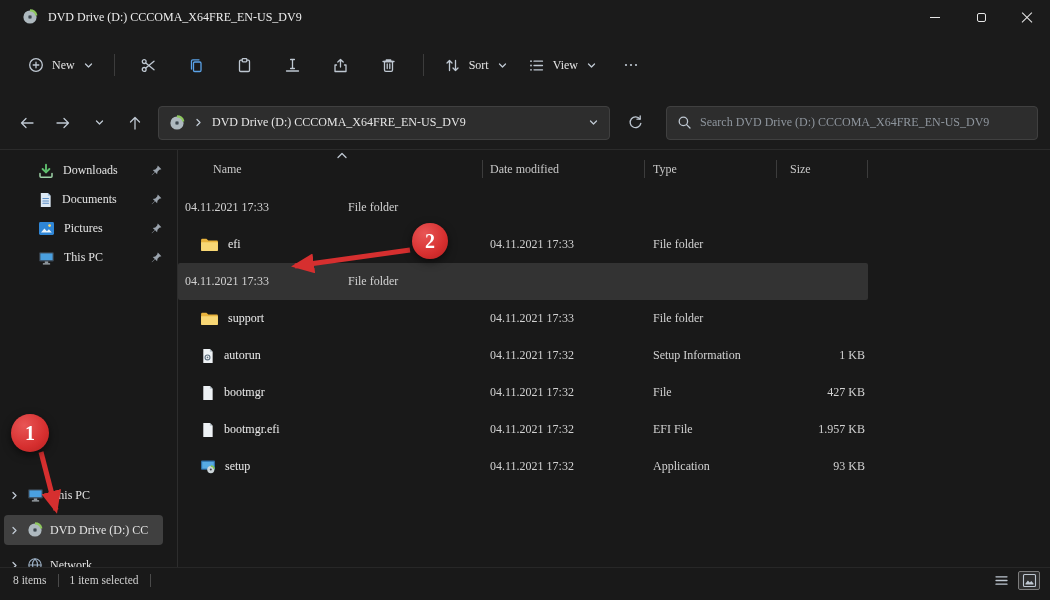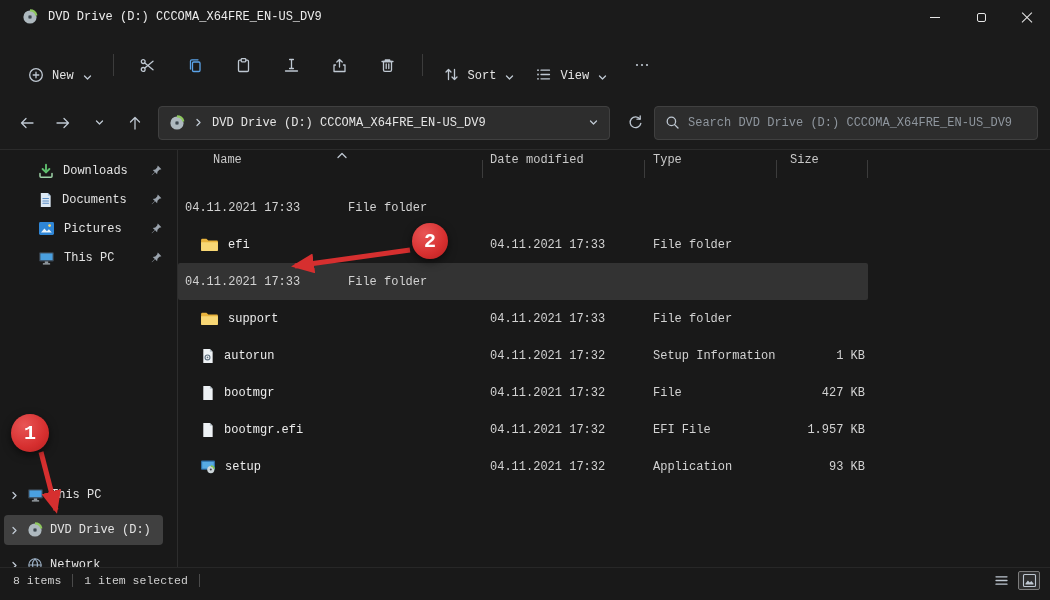--- a/index.html
+++ b/index.html
@@ -1,67 +1,67 @@
 <!DOCTYPE html>
 <html><head>
 <meta charset="utf-8">
 <style>
   * { margin:0; padding:0; box-sizing:border-box; }
   html,body { background:#0e0e0e; }
   .window {
     position:relative; width:1050px; height:600px; background:#191919;
-    color:#e8e8e8; font-family:Liberation Mono, monospace; font-size:12px;
+    color:#e8e8e8; font-family:Liberation Serif, serif; font-size:12px;
     overflow:hidden;
   }
   .icon{display:inline-flex;align-items:center;justify-content:center;line-height:0;flex:0 0 auto}
   button{background:transparent;border:none;color:inherit;font:inherit;cursor:default;padding:0}
 
   
   .titlebar{height:34px;display:flex;align-items:center;background:#1b1b1b;padding-left:22px}
   .title{margin-left:10px;color:#ededed;white-space:nowrap}
   .winbtns{margin-left:auto;display:flex;height:100%}
   .wbtn{width:46px;height:34px;display:flex;align-items:center;justify-content:center}
   .glyph-min{width:10px;height:1px;background:#e6e6e6;display:block}
   .glyph-max{width:9px;height:9px;border:1px solid #e6e6e6;border-radius:2px;display:block}
   .glyph-close{position:relative;width:12px;height:12px;display:block}
   .glyph-close::before,.glyph-close::after{content:"";position:absolute;left:-1px;top:5.5px;width:14px;height:1.2px;background:#e6e6e6}
   .glyph-close::before{transform:rotate(45deg)}
   .glyph-close::after{transform:rotate(-45deg)}
 
   
   .toolbar{height:62px;display:flex;align-items:center;padding-left:18px;background:#1b1b1b}
-  .cmdbtn{height:36px;padding:0 10px;display:flex;align-items:flex-end;gap:8px;border-radius:4px;color:#e4e4e4}
+  .cmdbtn{height:36px;padding:0 10px;display:flex;align-items:center;gap:8px;border-radius:4px;color:#e4e4e4}
   .tbtn{width:38px;height:36px;display:flex;align-items:center;justify-content:center;margin:0 5px;border-radius:4px}
   .vsep{width:1px;height:22px;background:#3c3c3c;margin:0 10px}
   #toolbtns{display:flex;align-items:center}
 
   
   .navbar{height:54px;display:flex;align-items:center;padding:0 10px;border-bottom:1px solid #2b2b2b;background:#1b1b1b}
   .navbtn{width:34px;height:34px;display:flex;align-items:center;justify-content:center;border-radius:4px;margin-right:2px}
   .addressbar{height:34px;width:452px;margin-left:4px;background:#2d2d2d;border:1px solid #404040;border-radius:4px;display:flex;align-items:center;padding:0 10px;gap:8px}
   .addr-text{flex:1;white-space:nowrap;overflow:hidden;color:#e6e6e6}
   .refresh{margin-left:8px}
-  .searchbox{height:34px;flex:1;background:#2d2d2d;border:1px solid #404040;border-radius:4px;display:flex;align-items:center;padding:0 10px;gap:8px;margin-right:2px}
+  .searchbox{margin-left:12px;height:34px;flex:1;background:#2d2d2d;border:1px solid #404040;border-radius:4px;display:flex;align-items:center;padding:0 10px;gap:8px;margin-right:2px}
   .searchbox input{flex:1;background:transparent;border:0;outline:0;color:#e0e0e0;font:inherit;min-width:0}
   .searchbox input::placeholder{color:#8f969e}
 
   
   .body{position:absolute;top:150px;left:0;right:0;bottom:25px;display:flex;background:#191919}
   .sidebar{width:178px;position:relative;border-right:1px solid #2d2d2d;flex:0 0 178px}
   .pinned{padding-top:6px}
   .side-item{height:29px;display:flex;align-items:center;gap:9px;padding-left:38px;color:#e3e3e3}
   .side-item .pin{margin-left:auto;margin-right:14px}
   .tree{position:absolute;left:0;right:0;top:330px}
   .tree-item{height:30px;margin:0 14px 5px 4px;display:flex;align-items:center;gap:7px;padding:0 5px;border-radius:4px;color:#e3e3e3;white-space:nowrap;overflow:hidden}
   .tree-item.selected{background:#404040}
   .tree-item .tlbl{overflow:hidden;text-overflow:clip;white-space:nowrap}
 
   .content{flex:1;position:relative;overflow:hidden}
   .colheaders{height:32px;margin-top:3px;display:flex;align-items:center;position:relative;color:#c9c9c9}
-  .hcell{height:100%;display:flex;position:relative}
+  .hcell{height:100%;display:flex;align-items:center;position:relative}
   .hcell::after{content:"";position:absolute;right:0;top:7px;height:18px;width:1px;background:#3c3c3c}
   .hcell.name{width:305px;padding-left:35px}
   .hcell.date{width:162px;padding-left:7px}
   .hcell.type{width:132px;padding-left:8px}
   .hcell.size{width:91px;padding-left:13px}
   .sortind{position:absolute;left:158px;top:-2px;line-height:0}
 
   .rows{margin-top:4px}
   .row{height:37px;display:flex;align-items:center;width:690px;border-radius:2px}
   .row.selected{background:#333333}

